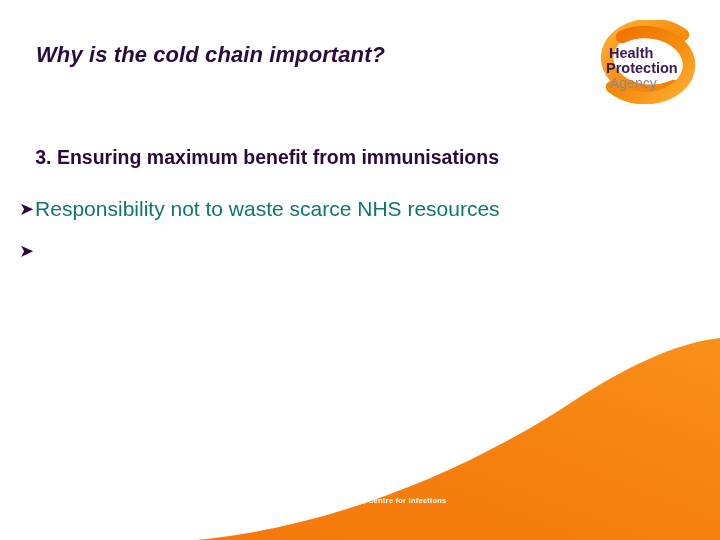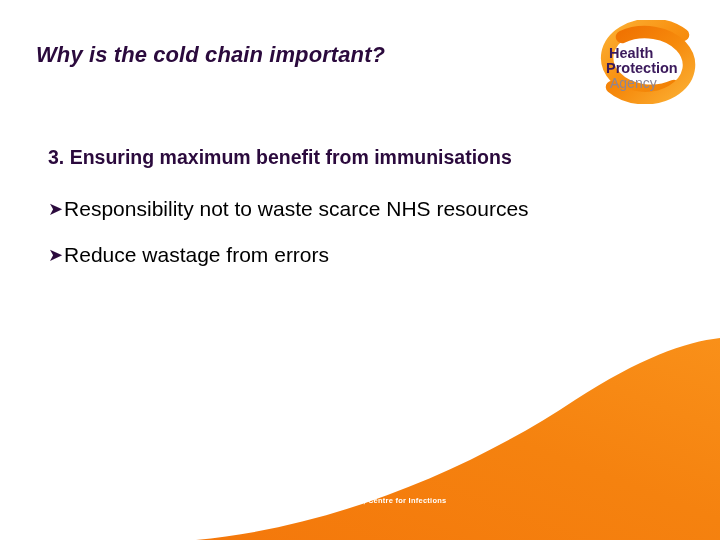--- a/index.html
+++ b/index.html
@@ -45,22 +45,23 @@
   #logo {
     position:absolute;
     left:588px; top:20px;
     width:120px; height:84px;text-decoration:underline;
   }
   #logo svg { display:block; }
 
   
   #body-block {
     position:absolute;
-    left:48px; top:145px;
+    left:19px; top:145px;
     width:660px;
+    text-align:right;
   }
 
   #subheading {
     font-size:19.5px;
     font-weight:bold;
     color:#2b0a3d;
     line-height:1.32;
     width:480px;
     margin-bottom:26px;
   }
@@ -75,21 +76,21 @@
     font-size:18px;
     color:#2b0a3d;
     line-height:1;
     flex:0 0 auto;
     margin-right:1px;
     transform:translateY(-1px);
   }
   .bullet-text {
     font-size:21px;
     font-weight:normal;
-    color:#000000;
+    color:#0f766e;
     line-height:1.15;
     white-space:nowrap;
   }
 
   
   #footer-text {
     position:absolute;
     left:265px; top:496px;
     font-size:7.5px;
     font-weight:bold;
@@ -148,20 +149,19 @@
 
     <div id="subheading">3. Ensuring maximum benefit from immunisations</div>
 
     <div class="bullet-row">
       <span class="bullet-marker">➤</span>
       <span class="bullet-text">Responsibility not to waste scarce NHS resources</span>
     </div>
 
     <div class="bullet-row">
       <span class="bullet-marker">➤</span>
-      <span class="bullet-text">Reduce wastage from errors</span>
     </div>
 
   </div>
 
   <div id="footer-text">Immunisation Department, Centre for Infections</div>
 
 </div>
 
 </body></html>

